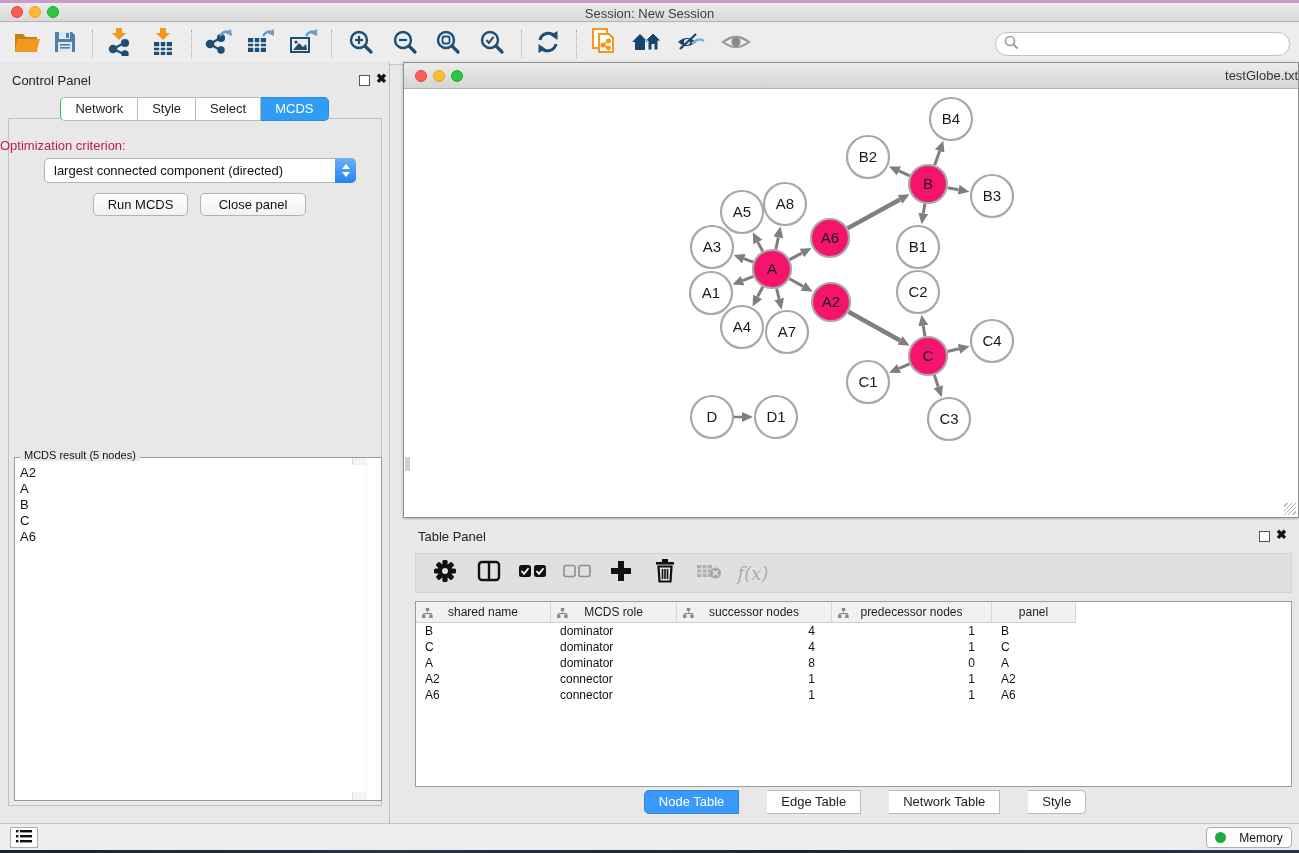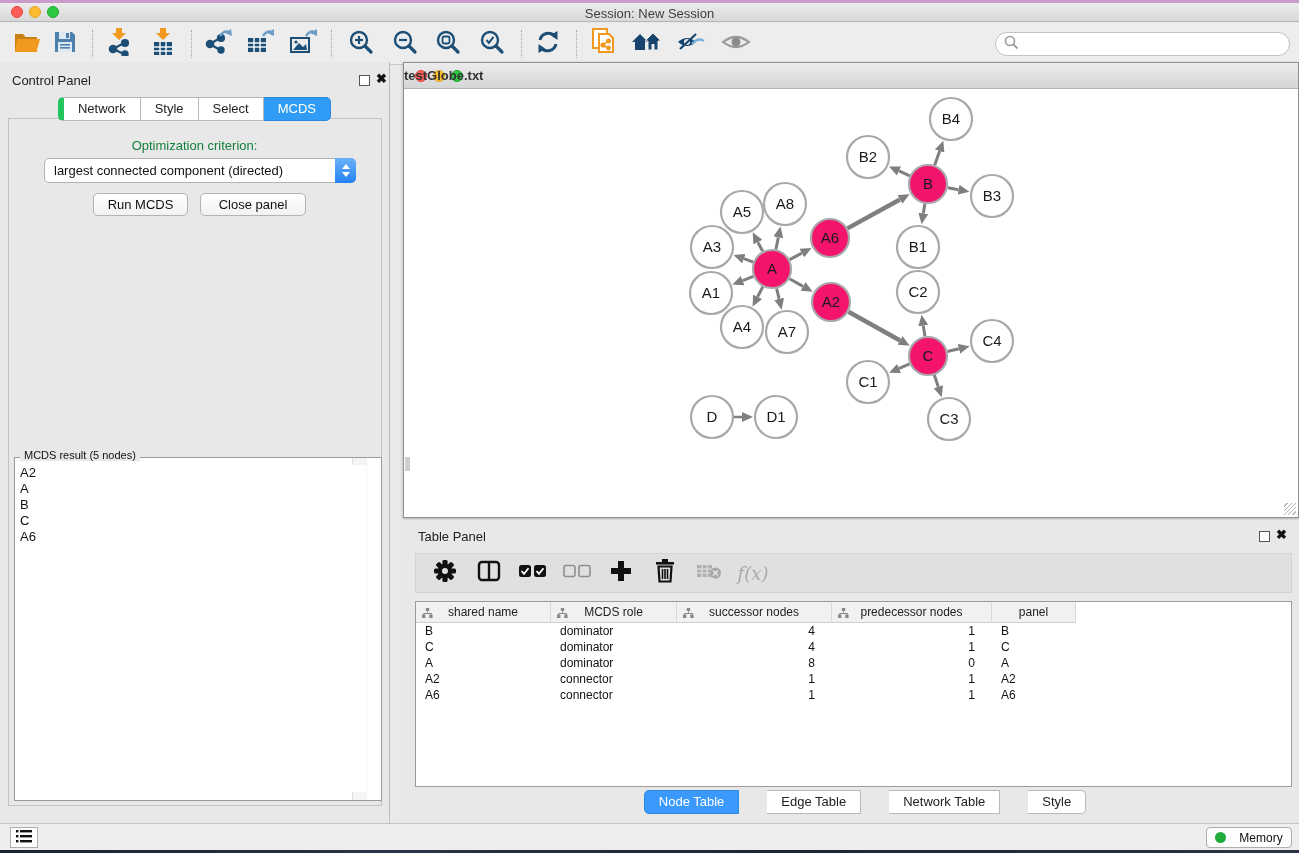--- a/index.html
+++ b/index.html
@@ -29,43 +29,43 @@
   #search-box { top:9px; left:995px; width:295px; height:24px; background:#fff; border:1px solid #c2c2c2; border-radius:12px; display:flex; align-items:center; padding-left:8px; }
   #search-box input { border:none; outline:none; flex:1; height:20px; font-size:13px; background:transparent; }
 
   
   #control-panel { left:0; top:59px; width:390px; height:761px; background:#e8e8e8; border-right:1px solid #bdbdbd; }
   #cp-title { left:12px; top:11px; font-size:13px; color:#222; }
   .panel-float { width:11px; height:11px; border:1.5px solid #555; background:#fff; }
   .panel-close { font-weight:bold; color:#111; font-size:13px; }
   #cp-tabs { left:0; top:35px; width:100%; display:flex; justify-content:center; z-index:3; }
   .cp-tab { font-size:13px; color:#222; background:#fff; border:1px solid #b9b9b9; border-left:none; padding:3px 14px 4px; }
-  .cp-tab:first-child { border-left:6px solid #22c55e; border-radius:5px 0 0 5px; }
+  .cp-tab:first-child { border-left:1px solid #22c55e; border-radius:5px 0 0 5px; }
   .cp-tab:last-child { border-radius:0 5px 5px 0; }
   .cp-tab.active { background:#319cf6; border-color:#2b8ae0; color:#fff; }
   #cp-box { left:8px; top:56px; width:374px; height:688px; border:1px solid #c2c2c2; background:#e8e8e8; }
-  #opt-label { left:0; top:76px; width:100%; text-align:center; font-size:13px; color:#15803d; }
+  #opt-label { left:0; top:76px; width:100%; font-size:13px; color:#be185d; }
   #criterion { left:44px; top:96px; width:312px; height:25px; background:#fff; border:1px solid #b3b3b3; border-radius:5px; display:flex; align-items:center; }
   #criterion .val { flex:1; font-size:13px; color:#111; padding-left:9px; }
   #criterion .stepper { width:21px; height:25px; margin-right:-1px; border-radius:0 5px 5px 0; background:linear-gradient(#6cb1f9,#2382f2); display:flex; flex-direction:column; align-items:center; justify-content:center; gap:3px; }
   .chev-up { width:0; height:0; border-left:4px solid transparent; border-right:4px solid transparent; border-bottom:5px solid #fff; }
   .chev-dn { width:0; height:0; border-left:4px solid transparent; border-right:4px solid transparent; border-top:5px solid #fff; }
   .cp-btn { top:131px; height:23px; background:linear-gradient(#ffffff,#f2f2f2); border:1px solid #b3b3b3; border-radius:5px; font-size:13px; color:#111; display:flex; align-items:center; justify-content:center; }
   #run-btn { left:93px; width:95px; }
   #closep-btn { left:200px; width:106px; }
   #result-fieldset { left:14px; top:395px; width:368px; height:344px; border:1px solid #9a9a9a; background:#fff; }
   #result-legend { left:20px; top:387px; background:#e8e8e8; padding:0 4px; font-size:11px; color:#111; }
   #result-list { left:15px; top:403px; width:351px; height:327px; background:#fff; overflow:hidden; }
   #result-scroll { left:352px; top:396px; width:15px; height:342px; background:#f4f4f4; border-left:1px solid #dcdcdc; }
   .result-item { font-size:13px; color:#111; padding:1px 0 1px 5px; line-height:14px; }
 
   
   #net-window { left:403px; top:59px; width:896px; height:456px; background:#fff; border:1px solid #8f8f8f; box-shadow:0 1px 3px rgba(0,0,0,.25); }
   #net-titlebar { left:0; top:0; width:100%; height:26px; background:linear-gradient(#ececec,#d5d5d5); border-bottom:1px solid #b2b2b2; }
-  #net-titlebar .title { width:100%; text-align:left; top:5px; font-size:13px; color:#333;font-weight:bold; }
+  #net-titlebar .title { width:100%; text-align:right; top:5px; font-size:13px; color:#333; }
   #net-canvas { left:0; top:26px; width:894px; height:428px; background:#fff; }
   #net-grip { right:2px; bottom:2px; width:12px; height:12px;
     background:repeating-linear-gradient(135deg, transparent 0 2px, #b5b5b5 2px 3px); }
   .mini-scroll-v { left:1px; top:368px; width:5px; height:14px; background:#cfcfcf; }
   .mini-scroll-h { left:440px; top:449px; width:16px; height:5px; background:#cfcfcf; }
 
   
   #table-panel { left:403px; top:517px; width:896px; height:303px; background:#e8e8e8; }
   #tp-title { left:15px; top:9px; font-size:13px; color:#222; }
   #tp-toolbar { left:12px; top:33px; width:877px; height:40px; background:#e0e0e0; border:1px solid #d2d2d2; display:flex; align-items:center; gap:14px; padding-left:14px; }

